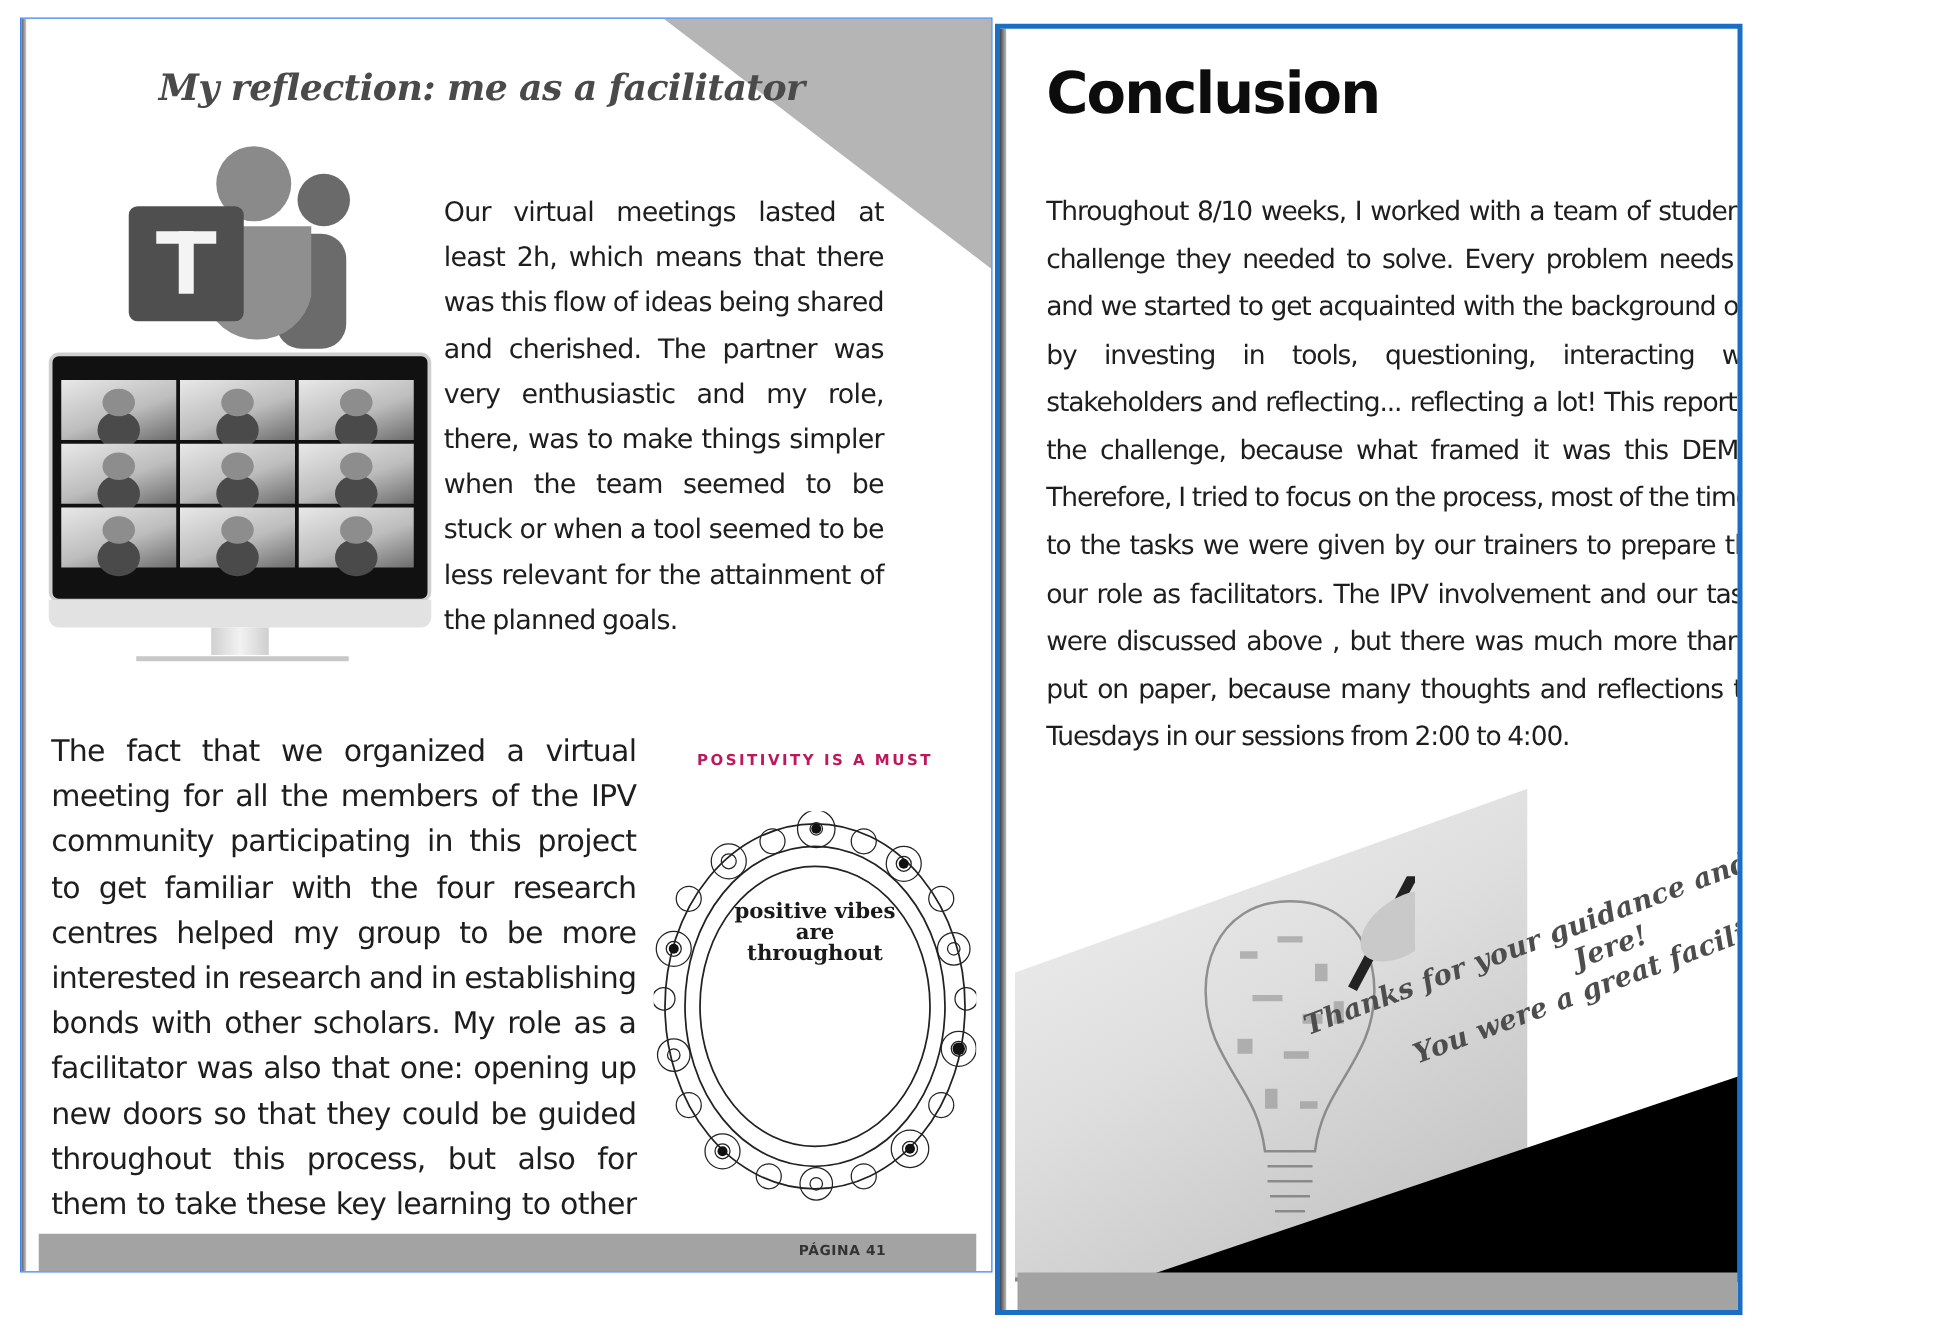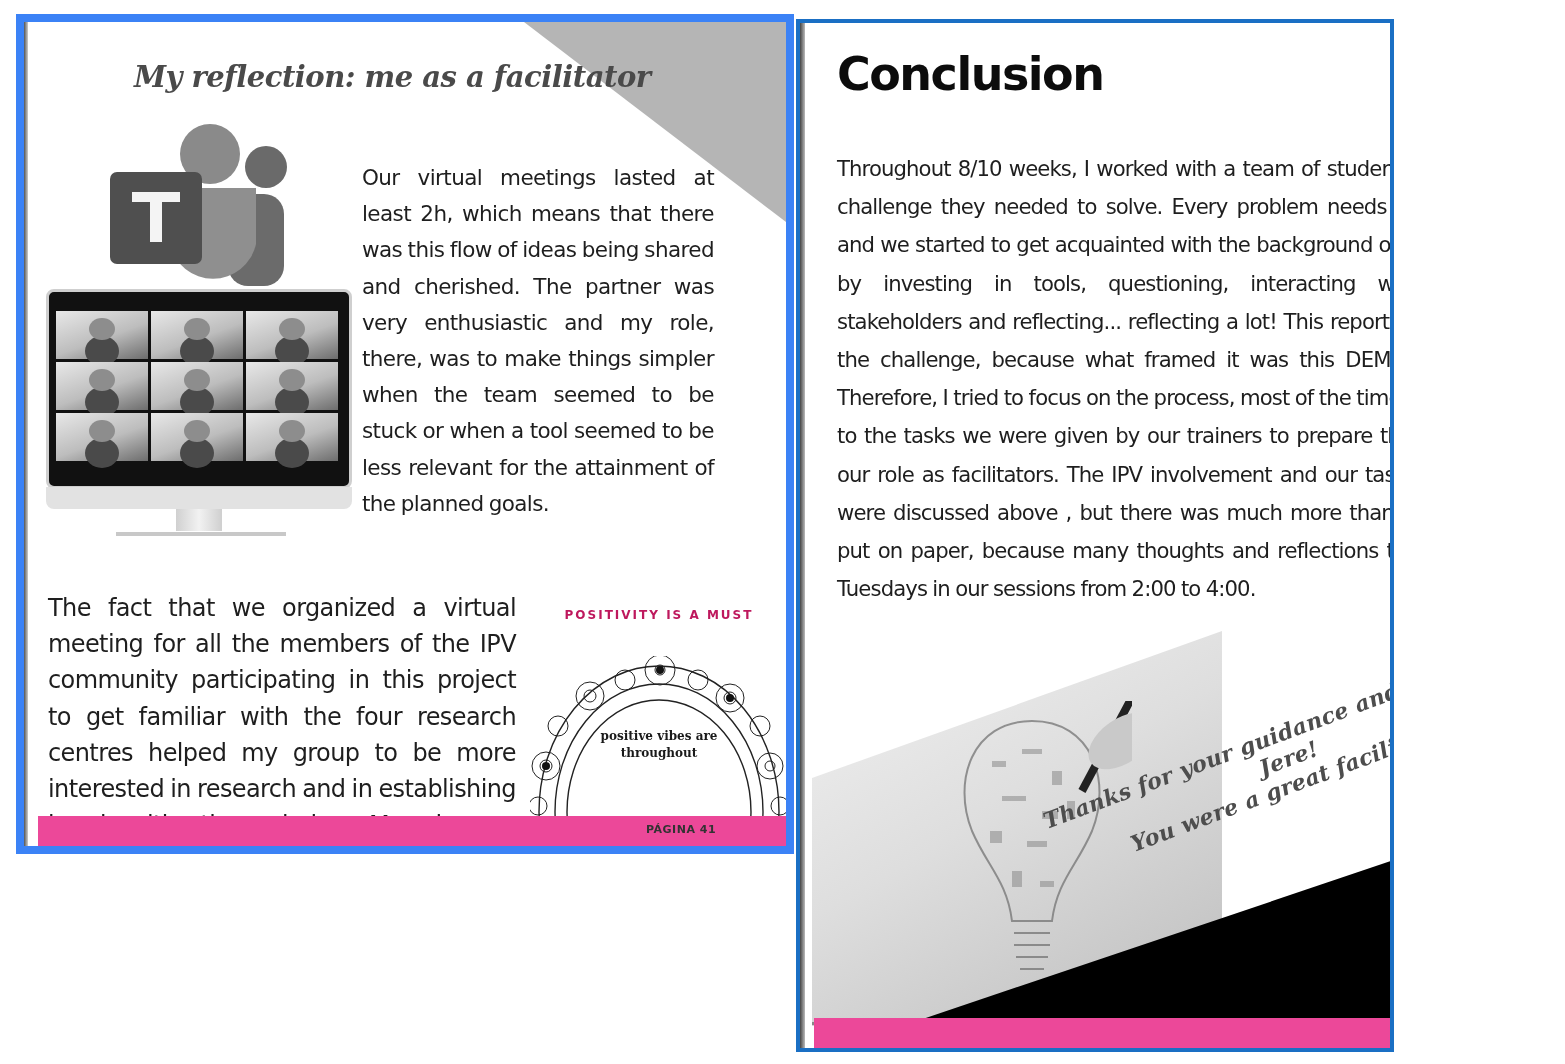--- a/index.html
+++ b/index.html
@@ -1,19 +1,19 @@
 <!DOCTYPE html>
 <html><head>
 <meta charset="utf-8">
 <style>
   html, body { margin:0; padding:0; }
   body { width:1565px; height:1064px; background:#ffffff; position:relative; overflow:hidden; font-family:"DejaVu Sans", sans-serif; }
 
   .page { position:absolute; background:#ffffff; box-sizing:border-box; overflow:hidden; }
-  #page-left { left:16px; top:14px; width:778px; height:840px; border:8px solid #3b82f6; }
+  #page-left { left:16px; top:14px; width:778px; height:1004px; border:1px solid #3b82f6; }
   #page-right { left:796px; top:19px; width:598px; height:1033px; border:4px solid #1a6fc4; }
   #page-right::before { content:""; position:absolute; left:0; top:0; width:5px; height:100%; background:linear-gradient(90deg,#444,#bbb); }
   #page-left::before { content:""; position:absolute; left:0; top:0; width:4px; height:100%; background:linear-gradient(90deg,#555,#ccc); }
 
   
   .corner-tri { position:absolute; right:0; top:0; width:0; height:0; border-top:200px solid #b5b5b5; border-left:262px solid transparent; }
   .left-title { position:absolute; left:110px; top:38px; font-family:"DejaVu Serif", serif; font-style:italic; font-weight:bold; font-size:29px; color:#4a4a4a; letter-spacing:-0.5px; }
 
   .teams-logo { position:absolute; left:84px; top:100px; width:180px; height:170px; }
   .monitor { position:absolute; left:22px; top:267px; width:306px; height:260px; }
@@ -27,24 +27,24 @@
 
   .text-block { position:absolute; font-family:"DejaVu Sans", sans-serif; color:#1e1e1e; text-align:justify; }
   .tb1 { left:338px; top:138px; width:352px; font-size:21.5px; line-height:36.2px; letter-spacing:-0.6px; word-spacing:-1px; }
   .tb2 { left:24px; top:568px; width:468px; font-size:24px; line-height:36.2px; letter-spacing:-0.6px; word-spacing:-1px; }
   .text-block p { margin:0; text-align-last:left; }
 
   .poster { position:absolute; left:506px; top:586px; width:258px; height:412px; }
   .poster .top-cap { position:absolute; left:0; top:0; width:100%; text-align:center; font-family:"DejaVu Sans", sans-serif; font-weight:bold; font-size:12px; letter-spacing:2px; color:#be185d; }
   .poster .bottom-cap { position:absolute; left:0; top:383px; width:100%; text-align:center; font-family:"DejaVu Sans", sans-serif; font-weight:bold; font-size:14px; letter-spacing:2px; color:#222;margin-top:35px; }
   .wreath { position:absolute; left:0; top:48px; width:258px; height:312px; }
-  .wreath-center { position:absolute; left:54px; top:120px; width:150px; text-align:center; font-family:"DejaVu Serif", serif; font-weight:bold; font-size:12px; line-height:17px; color:#1a1a1a; }
+  .wreath-center { position:absolute; left:54px; top:120px; width:150px; text-align:center; font-family:"DejaVu Serif", serif; font-weight:bold; font-size:17px; line-height:17px; color:#1a1a1a; }
 
   .left-rule { position:absolute; left:20px; top:996px; width:352px; height:2px; background:#dcdcdc; }
-  .footer-bar { position:absolute; left:14px; bottom:0; height:30px; background:#ec4899; }
+  .footer-bar { position:absolute; left:14px; bottom:0; height:30px; background:#a3a3a3; }
   .left-footer { width:750px; }
   .footer-label { position:absolute; top:7px; font-family:"DejaVu Sans", sans-serif; font-weight:bold; font-size:11px; color:#333; letter-spacing:0.5px; }
 
   
   .right-title { position:absolute; left:37px; top:24px; font-family:"DejaVu Sans", sans-serif; font-weight:bold; font-size:46px; letter-spacing:-1.5px; color:#0c0c0c; }
   .tb3 { left:37px; top:127px; width:686px; font-size:21.2px; line-height:38.2px; letter-spacing:-0.9px; word-spacing:-0.5px; }
 
   .illus { position:absolute; left:12px; top:608px; width:733px; height:395px; }
   .photo { position:absolute; left:0; top:0; width:420px; height:395px; clip-path:polygon(0 147px, 410px 0, 410px 395px, 0 395px); background:linear-gradient(150deg,#f2f2f2 0%,#dedede 45%,#bcbcbc 100%); }
   .bulb { position:absolute; left:120px; top:70px; width:200px; height:290px; }

